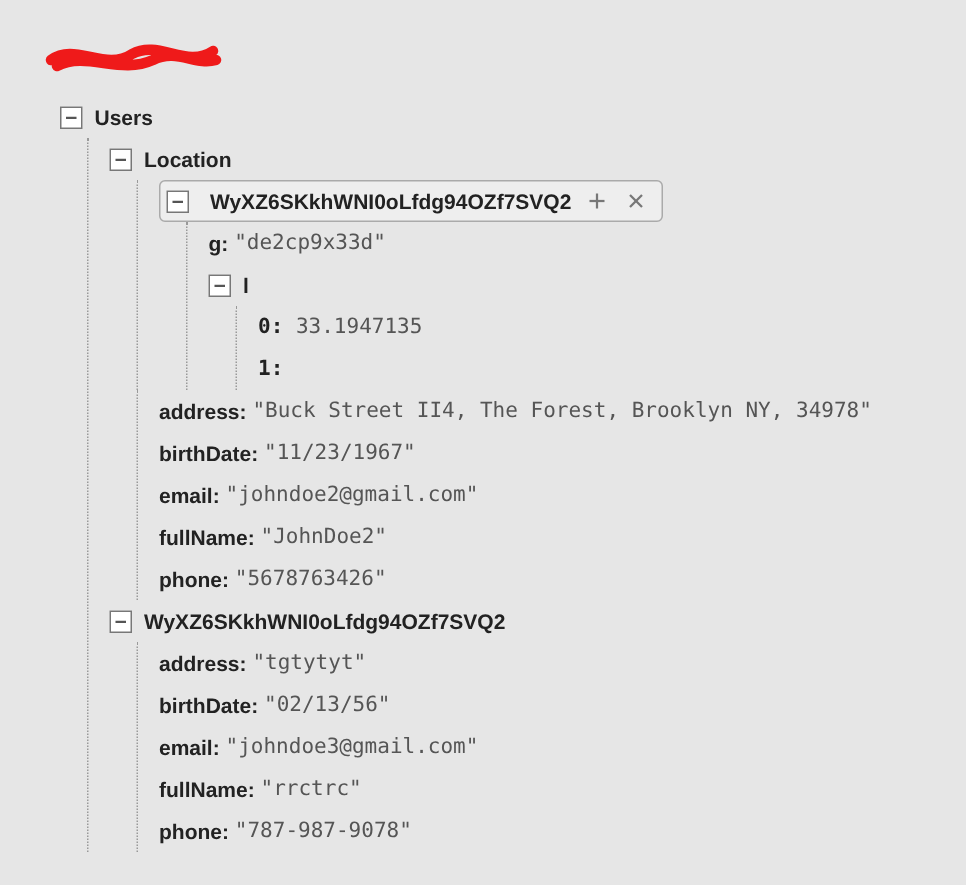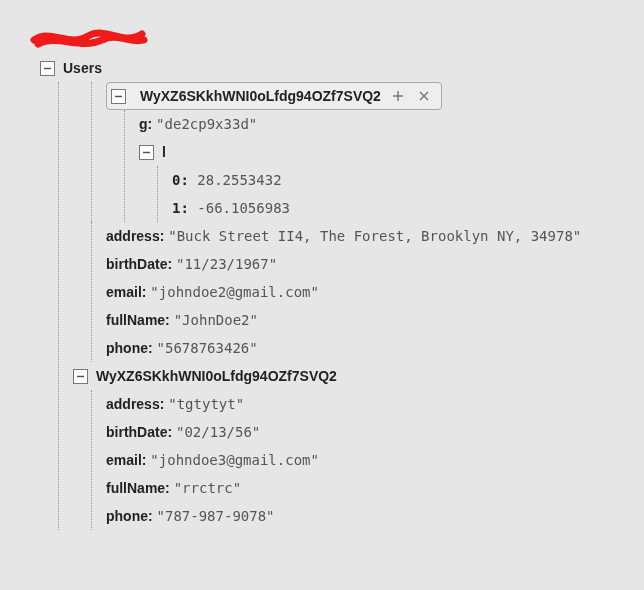--- a/index.html
+++ b/index.html
@@ -21,31 +21,39 @@
 </style>
 </head>
 <body>
 
 <svg class="scribble" width="120" height="26" viewBox="0 0 120 26">
   <path d="M4 16 C20 4,40 24,58 12 C76 2,94 22,112 10 M8 20 C28 10,50 26,72 16 C88 8,100 20,114 16" stroke="#ef1a1a" stroke-width="7" stroke-linecap="round" fill="none"></path>
 </svg>
 
 <div class="tree">
 
-  <div class="row" style="margin-top:30px">
+  <div class="row" style="margin-top:40px">
     <span class="toggle">
       <svg width="9" height="9">
           <line x1="1" y1="4.5" x2="8" y2="4.5" stroke="#555" stroke-width="1.5"></line>
         </svg>
     </span>
     <span class="key">Users</span>
   </div>
 
   <div class="children">
 
+    <div class="row">
+      <span class="toggle">
+        <svg width="9" height="9">
+            <line x1="1" y1="4.5" x2="8" y2="4.5" stroke="#555" stroke-width="1.5"></line>
+          </svg>
+      </span>
+      <span class="key">Location</span>
+    </div>
 
     <div class="children">
 
       <div class="row">
         <span class="selected">
           <span class="toggle">
             <svg width="9" height="9">
                 <line x1="1" y1="4.5" x2="8" y2="4.5" stroke="#555" stroke-width="1.5"></line>
               </svg>
           </span>
@@ -74,25 +82,24 @@
           <span class="toggle">
             <svg width="9" height="9">
                 <line x1="1" y1="4.5" x2="8" y2="4.5" stroke="#555" stroke-width="1.5"></line>
               </svg>
           </span>
           <span class="key">l</span>
         </div>
         <div class="children">
           <div class="row mono">
             <span class="key">0:</span>&nbsp;
-            <span class="val">28.2553432</span>
+            <span class="val">33.1947135</span>
           </div>
           <div class="row mono">
             <span class="key">1:</span>&nbsp;
-            <span class="val">-66.1056983</span>
           </div>
         </div>
       </div>
     </div>
 
     <div class="children">
       <div class="row"><span class="key">address:</span>&nbsp;<span class="val mono">"Buck Street II4, The Forest, Brooklyn NY, 34978"</span></div>
       <div class="row"><span class="key">birthDate:</span>&nbsp;<span class="val mono">"11/23/1967"</span></div>
       <div class="row"><span class="key">email:</span>&nbsp;<span class="val mono">"johndoe2@gmail.com"</span></div>
       <div class="row"><span class="key">fullName:</span>&nbsp;<span class="val mono">"JohnDoe2"</span></div>

